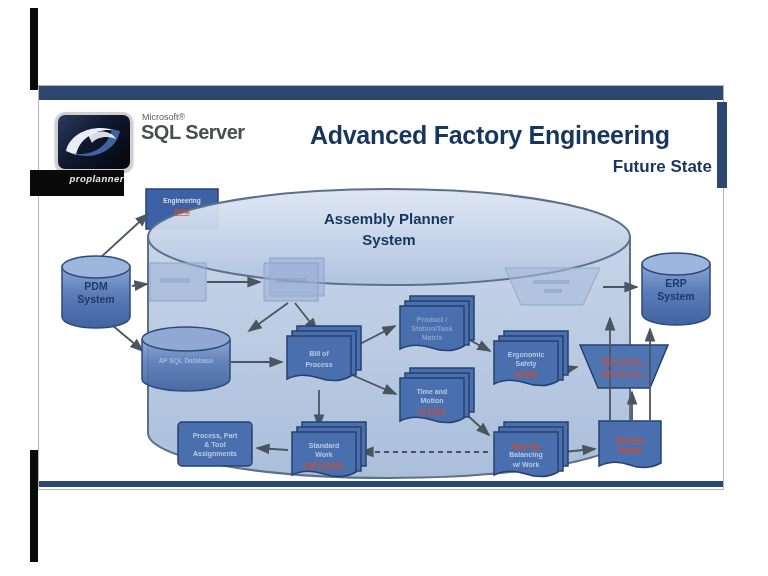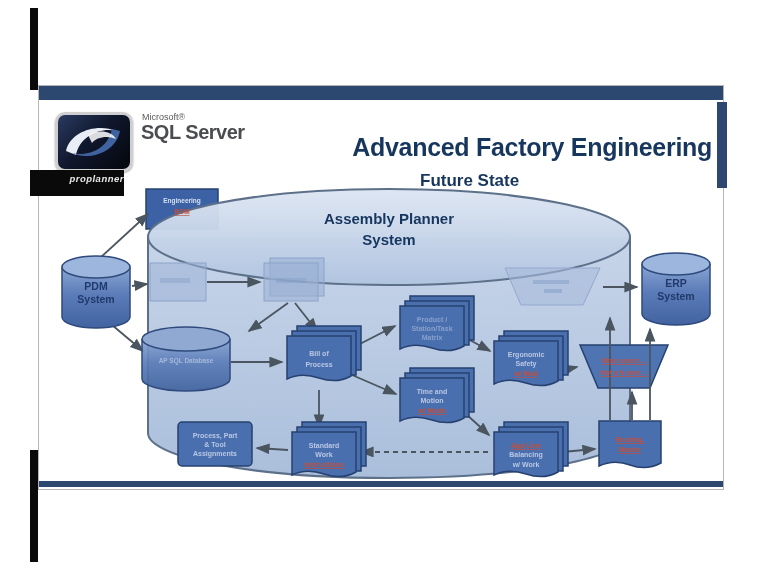--- a/index.html
+++ b/index.html
@@ -19,23 +19,23 @@
       text-align:right;letter-spacing:.5px;}
   
   #logo{left:55px;top:112px;width:78px;height:60px;border-radius:10px;
       border:3px solid #cfcfcf;box-sizing:border-box;
       background:linear-gradient(135deg,#2a3a60 0%,#10182e 45%,#04060c 100%);
       box-shadow:0 1px 2px rgba(0,0,0,.4);}
   
   #ms-micro{left:142px;top:112px;font-size:9px;color:#58595b;text-align:right;}
   #ms-sql{left:141px;top:121px;font-size:20px;font-weight:600;color:#4a4c50;letter-spacing:-.5px;}
   
-  #title{left:310px;top:121px;width:402px;text-align:right;font-size:25px;font-weight:bold;
-      color:#17365d;letter-spacing:-.3px;margin-top:12px;}
-  #subtitle{left:420px;top:171px;width:292px;font-size:17px;font-weight:bold;
+  #title{left:310px;top:121px;width:402px;font-size:25px;font-weight:bold;
+      color:#17365d;letter-spacing:-.3px;}
+  #subtitle{left:420px;top:157px;width:292px;text-align:right;font-size:17px;font-weight:bold;
       color:#17365d;}
   
   #diagram{left:0;top:0;width:768px;height:576px;}
   svg text{font-family:"Liberation Sans", sans-serif;}
   .bigtitle{font-size:15px;font-weight:800;fill:#15365f;}
   .cyltxt{font-size:10.5px;font-weight:700;fill:#21396b;}
   .stacktxt{font-size:7px;font-weight:600;fill:#b9c8e4;}
   .fainttxt{opacity:.55;}
   .tinytxt{font-size:6.5px;font-weight:600;fill:#d4e0f2;}
   .dbtxt{font-size:6.5px;font-weight:600;fill:#cdd9ec;opacity:.6;}

